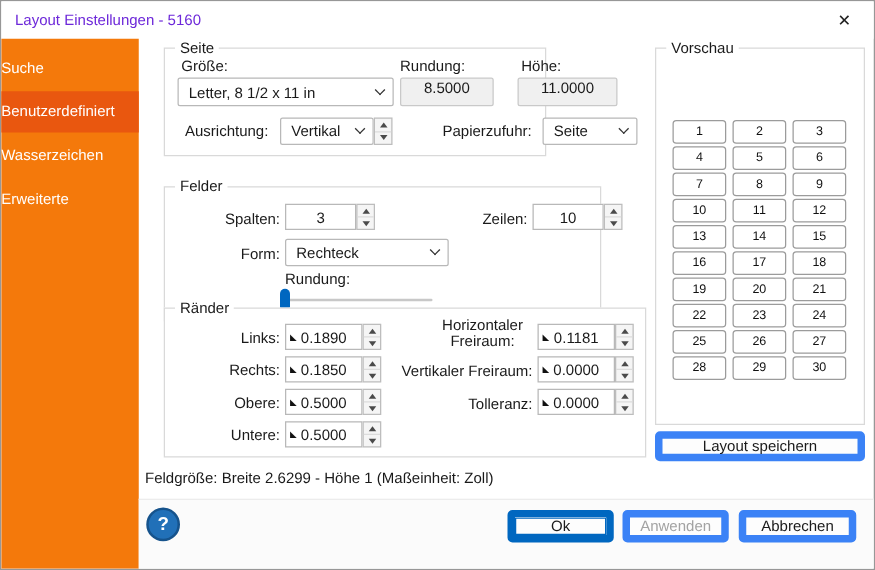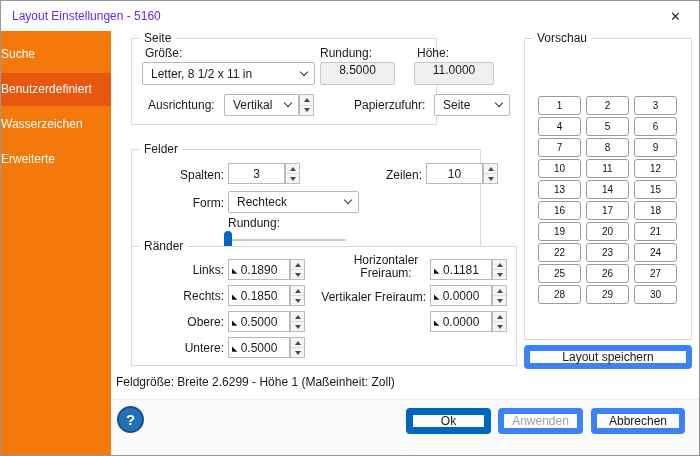--- a/index.html
+++ b/index.html
@@ -198,20 +198,21 @@
     <div class="lbl ra" style="left:179px;top:43px;width:115px">Vertikaler Freiraum:</div>
     <div class="nfield" style="left:298px;top:38px;width:62px;height:21px">
       <span class="tri">◣</span>
       <span>0.0000</span>
     </div>
     <div class="spin" style="left:360px;top:38px;height:21px">
         <div class="up"></div>
         <div class="dn"></div>
       </div>
 
+    <div class="lbl ra" style="left:179px;top:69px;width:115px">Tolleranz:</div>
     <div class="nfield" style="left:298px;top:64px;width:62px;height:21px">
       <span class="tri">◣</span>
       <span>0.0000</span>
     </div>
     <div class="spin" style="left:360px;top:64px;height:21px">
         <div class="up"></div>
         <div class="dn"></div>
       </div>
   </div>
 

